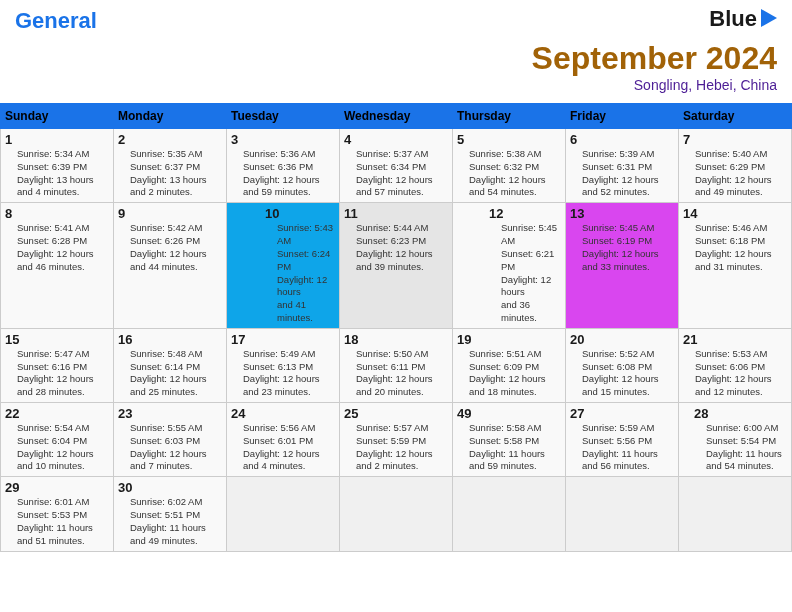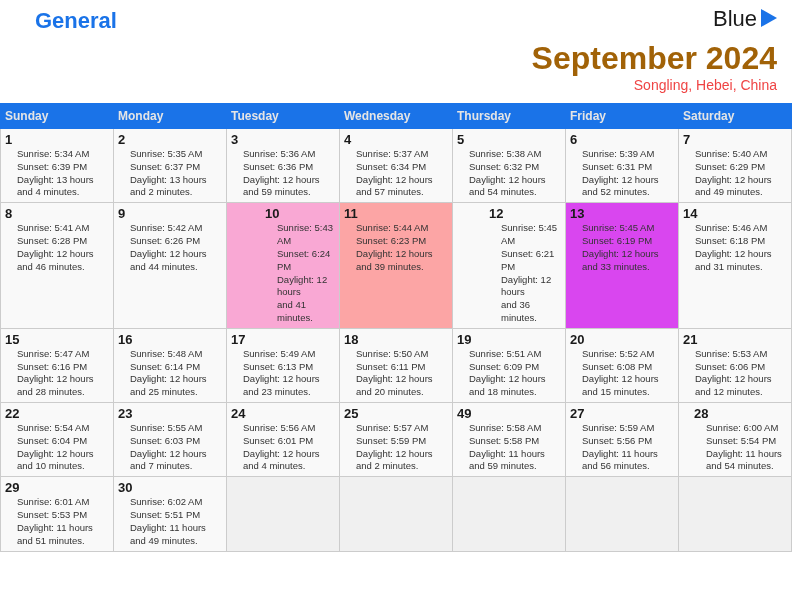--- a/index.html
+++ b/index.html
@@ -24,41 +24,41 @@
       display: flex;
       flex-direction: column;
       align-items: flex-start;
     }
     .logo-text {
       font-size: 22px;
       font-weight: bold;
       color: #1a1a1a;
       line-height: 1;
     }
-    .logo-text span { color: #1a73e8; margin-left: 20px; }
+    .logo-text span { color: #1a73e8; }
     .title-block {
       text-align: right;
     }
     .month-title {
       font-size: 32px;
       font-weight: bold;
       color: #a16207;
     }
     .location {
       font-size: 14px;
-      color: #ef4444;
+      color: #4c1d95;
     }
     table {
       width: 100%;
       border-collapse: collapse;
       font-size: 10px;
     }
     thead th {
       background-color: #1a73e8;
-      color: #e5e5e5;
+      color: #000000;
       padding: 5px 4px;
       text-align: left;
       font-size: 12px;
       font-weight: bold;
       border: 1px solid #1a73e8;
     }
     tbody td {
       border: 1px solid #ccc;
       padding: 3px 4px;
       vertical-align: top;
@@ -93,21 +93,21 @@
 <body>
 
 <div class="container">
   <div class="header">
     <div class="logo">
       <div style="display:flex;align-items:center;">
         <span class="logo-text"><span>General</span></span>
         </div>
       </div>
       <div style="display:flex;align-items:center;margin-top:-2px;">
-        <span class="logo-text" style="font-size:22px;font-weight:normal;">Blue</span>
+        <span class="logo-text" style="font-size:22px;font-weight:bold;">Blue</span>
         <span style="display:inline-block;width:0;height:0;border-top:9px solid transparent;border-bottom:9px solid transparent;border-left:16px solid #1a73e8;margin-left:4px;margin-bottom:2px;"></span>
       </div>
     </div>
     <div class="title-block">
       <div class="month-title">September 2024</div>
       <div class="location">Songling, Hebei, China</div>
     </div>
   </div>
 
   <table>
@@ -156,25 +156,25 @@
       </tr>
       <tr>
         <td style="background: rgb(249, 249, 249);">
           <span class="day-num">8</span>
           <div class="day-detail">Sunrise: 5:41 AM<br>Sunset: 6:28 PM<br>Daylight: 12 hours<br>and 46 minutes.</div>
         </td>
         <td style="background: rgb(249, 249, 249);">
           <span class="day-num">9</span>
           <div class="day-detail">Sunrise: 5:42 AM<br>Sunset: 6:26 PM<br>Daylight: 12 hours<br>and 44 minutes.</div>
         </td>
-        <td style="background: #f9a8d4; padding-left: 38px;">
+        <td style="background: #0ea5e9; padding-left: 38px;">
           <span class="day-num">10</span>
           <div class="day-detail">Sunrise: 5:43 AM<br>Sunset: 6:24 PM<br>Daylight: 12 hours<br>and 41 minutes.</div>
         </td>
-        <td style="background: #fca5a5;">
+        <td style="background: #e5e5e5;">
           <span class="day-num">11</span>
           <div class="day-detail">Sunrise: 5:44 AM<br>Sunset: 6:23 PM<br>Daylight: 12 hours<br>and 39 minutes.</div>
         </td>
         <td style="background: rgb(249, 249, 249); padding-left: 36px;">
           <span class="day-num">12</span>
           <div class="day-detail">Sunrise: 5:45 AM<br>Sunset: 6:21 PM<br>Daylight: 12 hours<br>and 36 minutes.</div>
         </td>
         <td style="background: #d946ef;">
           <span class="day-num">13</span>
           <div class="day-detail">Sunrise: 5:45 AM<br>Sunset: 6:19 PM<br>Daylight: 12 hours<br>and 33 minutes.</div>

